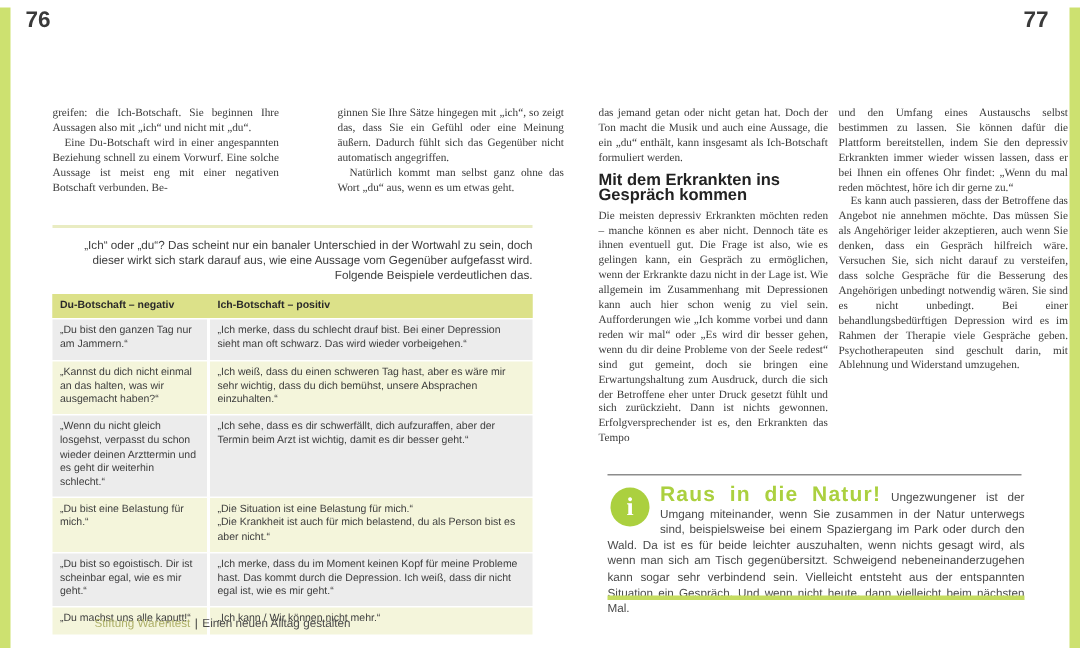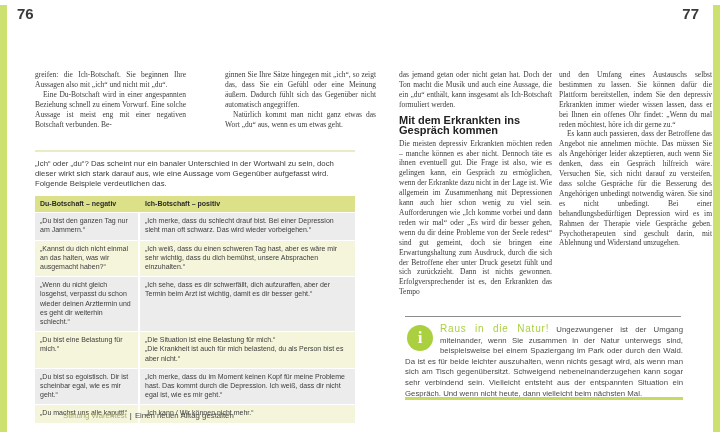--- a/index.html
+++ b/index.html
@@ -24,21 +24,21 @@
   #p76c2{left:196px;top:70px;width:151px;margin-left:29px;}
   #p77c1{left:399px;top:70px;width:153px;}
   #p77c2{left:559px;top:70px;width:153px;}
   .subhead{font-family:"Liberation Sans",sans-serif;font-weight:bold;font-size:11px;
            line-height:10.5px;color:#222;margin:5px 0 3px 0 !important;text-align:left;}
   
   #examples-box{position:absolute;left:35px;top:150px;width:320px;}
   .rule-top{height:2px;background:#e9ecc2;margin-bottom:7px;}
   #examples-box h2{margin:0 0 5px 0;font-size:14.5px;line-height:16px;color:#1e1e1e;
                    font-weight:bold;letter-spacing:0.2px;}
-  #examples-box .intro{margin:0 0 7px 0;font-size:7.8px;line-height:10px;color:#3c3c3c;}
+  #examples-box .intro{margin:0 0 7px 0;font-size:7.8px;line-height:10px;color:#3c3c3c;text-align:right;}
   .ex-table{width:100%;font-size:7px;line-height:9.2px;}
   .thead{display:flex;background:#dce189;margin-bottom:1px;font-weight:bold;color:#2a2a2a;}
   .trow{display:flex;margin-bottom:1px;}
   .cell{padding:3px 5px 5px 5px;box-sizing:border-box;}
   .cell-neg{width:103px;flex:0 0 103px;margin-right:2px;}
   .cell-pos{flex:1;white-space:pre-line;}
   .thead .cell{padding:3px 5px 4px 5px;}
   .tone-gray .cell{background:#ececec;}
   .tone-yellow .cell{background:#f4f5db;}
   .thead .cell{background:#dce189;}
@@ -46,40 +46,40 @@
   #footer76{position:absolute;left:35px;top:411px;font-size:7.8px;color:#4a4a4a;padding-left:28px;}
   #footer76 .brand{color:#aeb069;}
   #footer76 .divider{color:#333;margin:0 3px;}
   
   #sep-line{position:absolute;left:405px;top:316px;width:276px;height:1px;background:#8c8c8c;}
   #infobox{position:absolute;left:405px;top:324px;width:278px;font-size:7.8px;
            line-height:10.6px;color:#4a4a4a;text-align:justify;hyphens:auto;}
   #infobox .info-icon{float:left;width:26px;height:26px;border-radius:50%;background:#abd03f;
            color:#fff;font-weight:bold;font-size:17px;line-height:26px;text-align:center;
            margin:1px 7px 3px 2px;font-family:"Liberation Serif",serif;}
-  #infobox .info-title{color:#abd03f;font-weight:normal;font-size:10px;letter-spacing:0.8px;}
+  #infobox .info-title{color:#abd03f;font-weight:bold;font-size:14px;letter-spacing:0.8px;}
   #infobox p{margin:0;}
   #green-line{position:absolute;left:405px;top:397px;width:278px;height:3px;background:#c5dc60;}
 </style>
 </head>
 <body>
 
 <div class="accent-bar left"></div>
 <div class="accent-bar right"></div>
 
 <div class="pageno left">76</div>
 <div class="pageno right">77</div>
 
 <div class="bodycol" id="p76c1">
   <p>greifen: die Ich-Botschaft. Sie beginnen Ihre Aussagen also mit „ich“ und nicht mit „du“.</p>
   <p class="indent">Eine Du-Botschaft wird in einer angespannten Beziehung schnell zu einem Vorwurf. Eine solche Aussage ist meist eng mit einer negativen Botschaft verbunden. Be-</p>
 </div>
 <div class="bodycol" id="p76c2">
   <p>ginnen Sie Ihre Sätze hingegen mit „ich“, so zeigt das, dass Sie ein Gefühl oder eine Meinung äußern. Dadurch fühlt sich das Gegenüber nicht automatisch angegriffen.</p>
-  <p class="indent">Natürlich kommt man nicht ganz etwas das Wort „du“ aus, wenn es um etwas geht.</p>
+  <p class="indent">Natürlich kommt man selbst ganz ohne das Wort „du“ aus, wenn es um etwas geht.</p>
 </div>
 
 <div id="examples-box">
   <div class="rule-top"></div>
   <p class="intro">„Ich“ oder „du“? Das scheint nur ein banaler Unterschied in der Wortwahl zu sein, doch dieser wirkt sich stark darauf aus, wie eine Aussage vom Gegenüber aufgefasst wird. Folgende Beispiele verdeutlichen das.</p>
   <div class="ex-table">
     <div class="thead">
       <div class="cell cell-neg">Du-Botschaft – negativ</div>
       <div class="cell cell-pos">Ich-Botschaft – positiv</div>
     </div>

